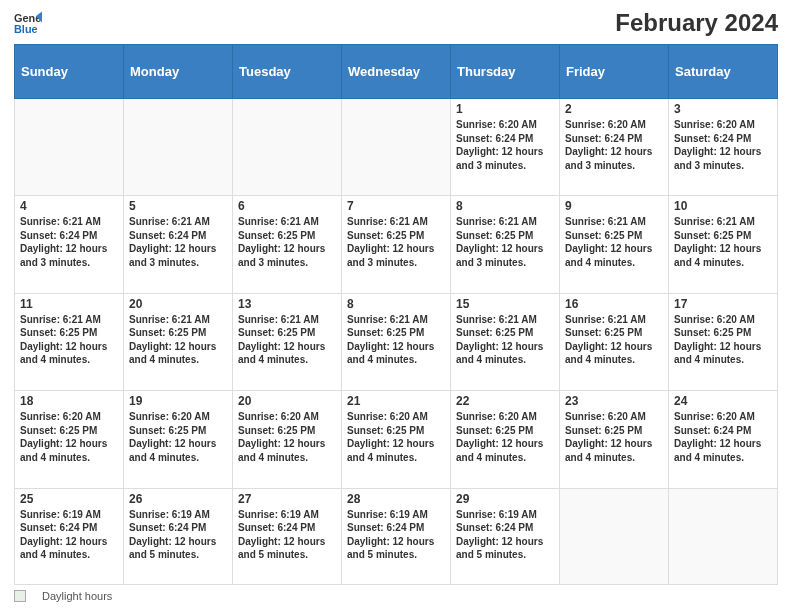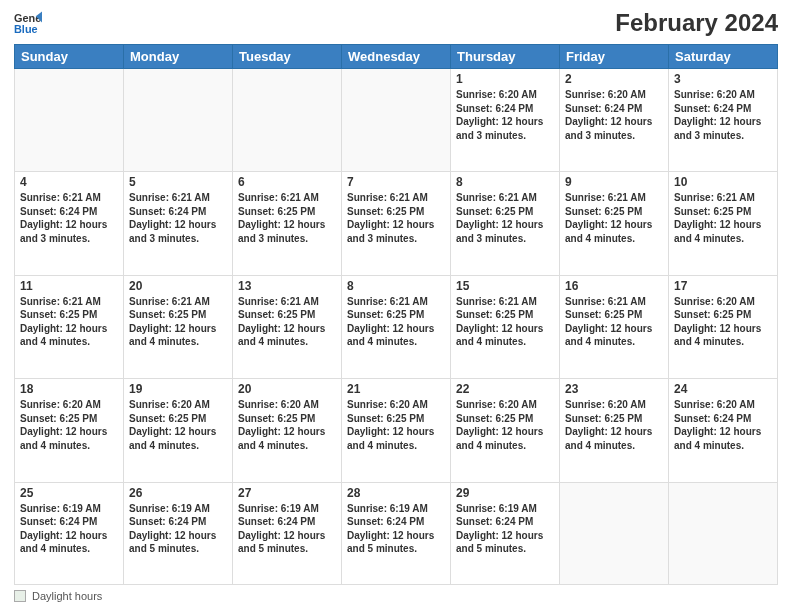--- a/index.html
+++ b/index.html
@@ -49,21 +49,21 @@
       flex: 1;
       border: 1px solid #ccc;
       border-collapse: collapse;
       width: 100%;
       table-layout: fixed;
     }
     .calendar th {
       background: #3a7fc1;
       color: #fff;
       text-align: left;
-      padding: 4px 6px;
+      padding: 19px 6px;
       font-size: 13px;
       border: 1px solid #2a6fa8;
     }
     .calendar td {
       vertical-align: top;
       padding: 3px 5px;
       border: 1px solid #ddd;
       font-size: 10.5px;
       color: #333;
       height: 78px;
@@ -82,21 +82,21 @@
       line-height: 1.35;
       color: #333;
       font-weight: bold;
     }
     .footer {
       margin-top: 5px;
       font-size: 11px;
       color: #555;
       display: flex;
       align-items: center;
-      gap: 6px;
+      gap: 16px;
     }
     .footer-box {
       width: 12px;
       height: 12px;
       background: #e8f0e8;
       border: 1px solid #aaa;
       display: inline-block;
     }
     td.empty {
       background: #f9f9f9;

